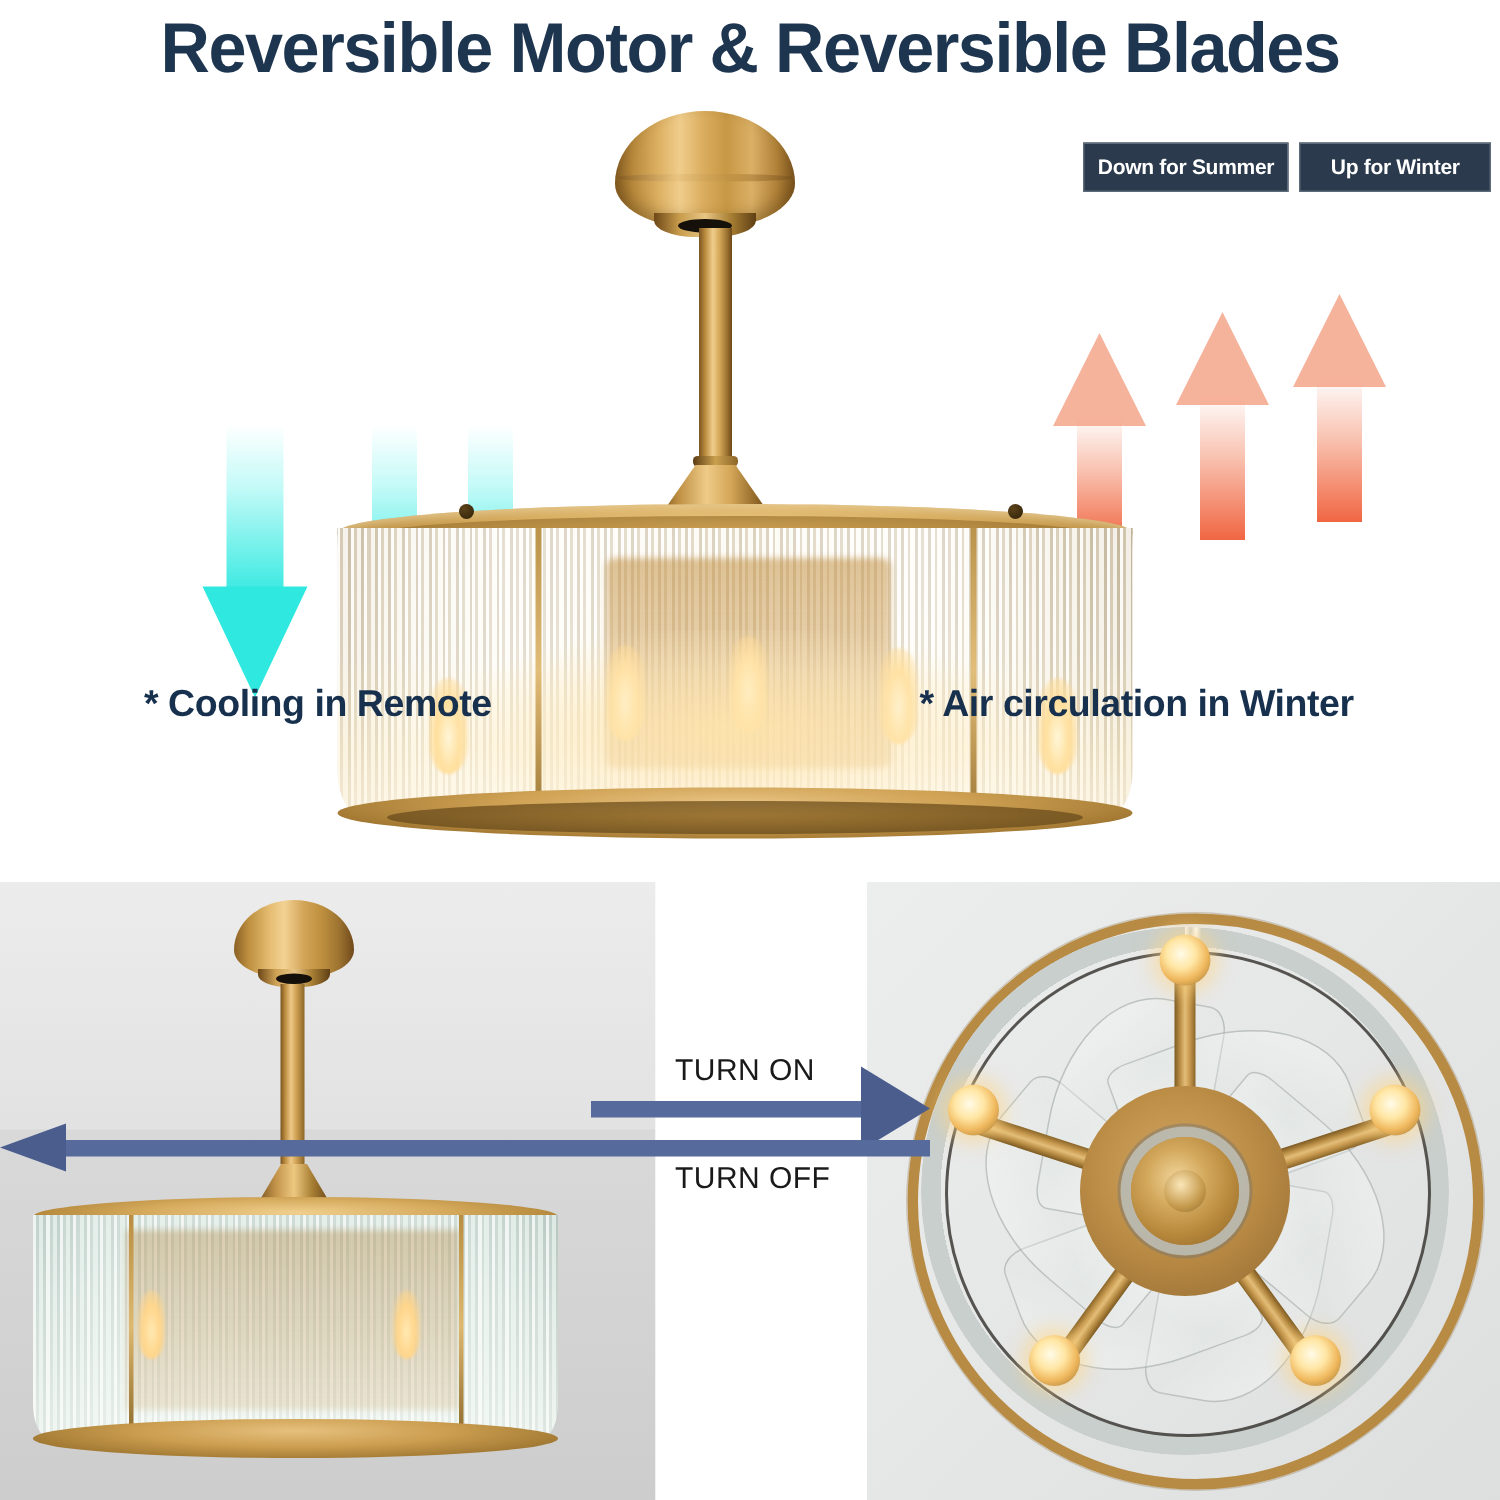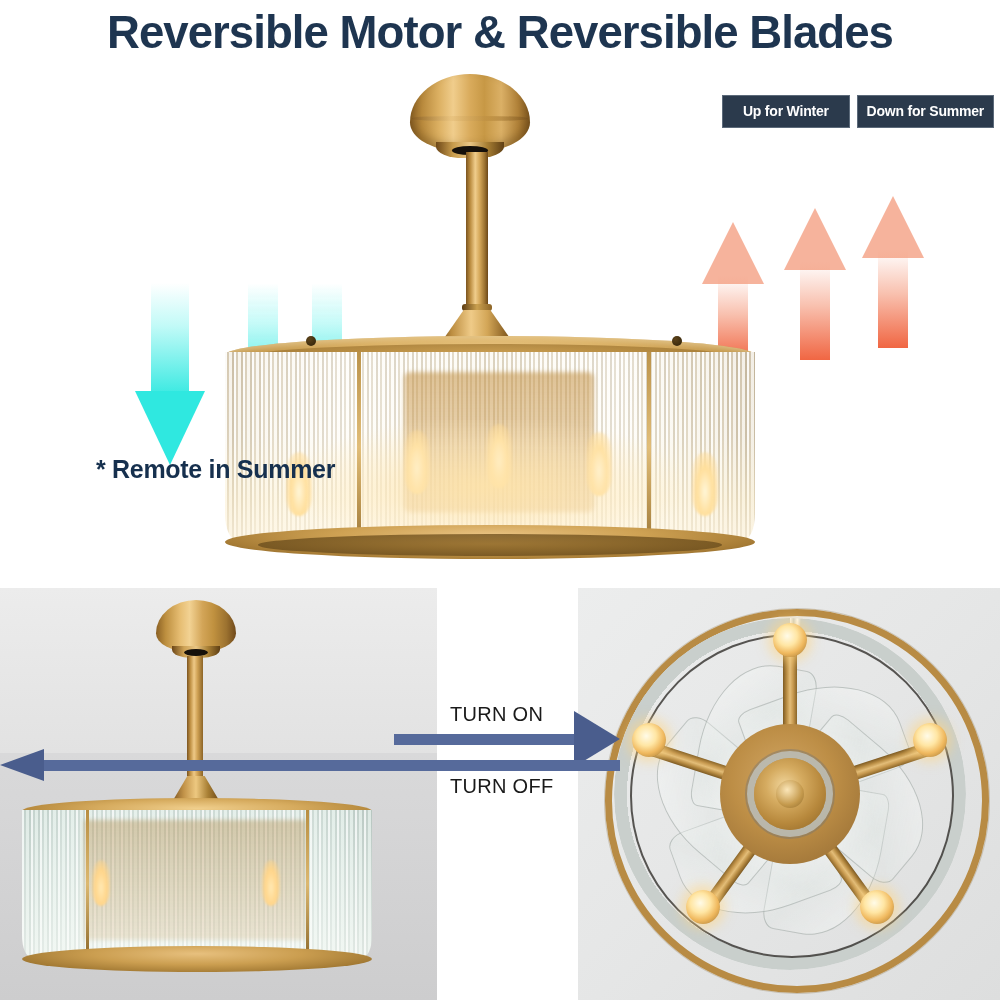--- a/index.html
+++ b/index.html
@@ -380,29 +380,30 @@
       <div class="bulb" style="left:692px;top:452px;"></div>
       <div class="drum-glow"></div>
       <div class="seam" style="left:357px;"></div>
       <div class="seam" style="left:647px;"></div>
       <div class="drum-knob" style="left:306px;top:336px;"></div>
       <div class="drum-knob" style="left:672px;top:336px;"></div>
       <div class="drum-bottom"></div>
       <div class="drum-bottom-in"></div>
     </div>
 
-    <div class="cap cap-left">* Remote in Summer</div>
+    <div class="cap cap-left">* Cooling in Remote</div>
+    <div class="cap cap-right">* Air circulation in Winter</div>
   </div>
 
   <div class="title">Reversible Motor &amp; Reversible Blades</div>
 
   <div class="remote-wrap">
     <div class="remote-btns">
+      <div class="rbtn down">Down for Summer</div>
       <div class="rbtn up">Up for Winter</div>
-      <div class="rbtn down">Down for Summer</div>
     </div>
   </div>
 
   <div class="panelL">
     <div class="pl-ceiling"></div>
     <div class="pl-wall"></div>
     <div class="pl-canopy"></div>
     <div class="pl-canopy-base"></div>
     <div class="pl-hole"></div>
     <div class="pl-rod"></div>

